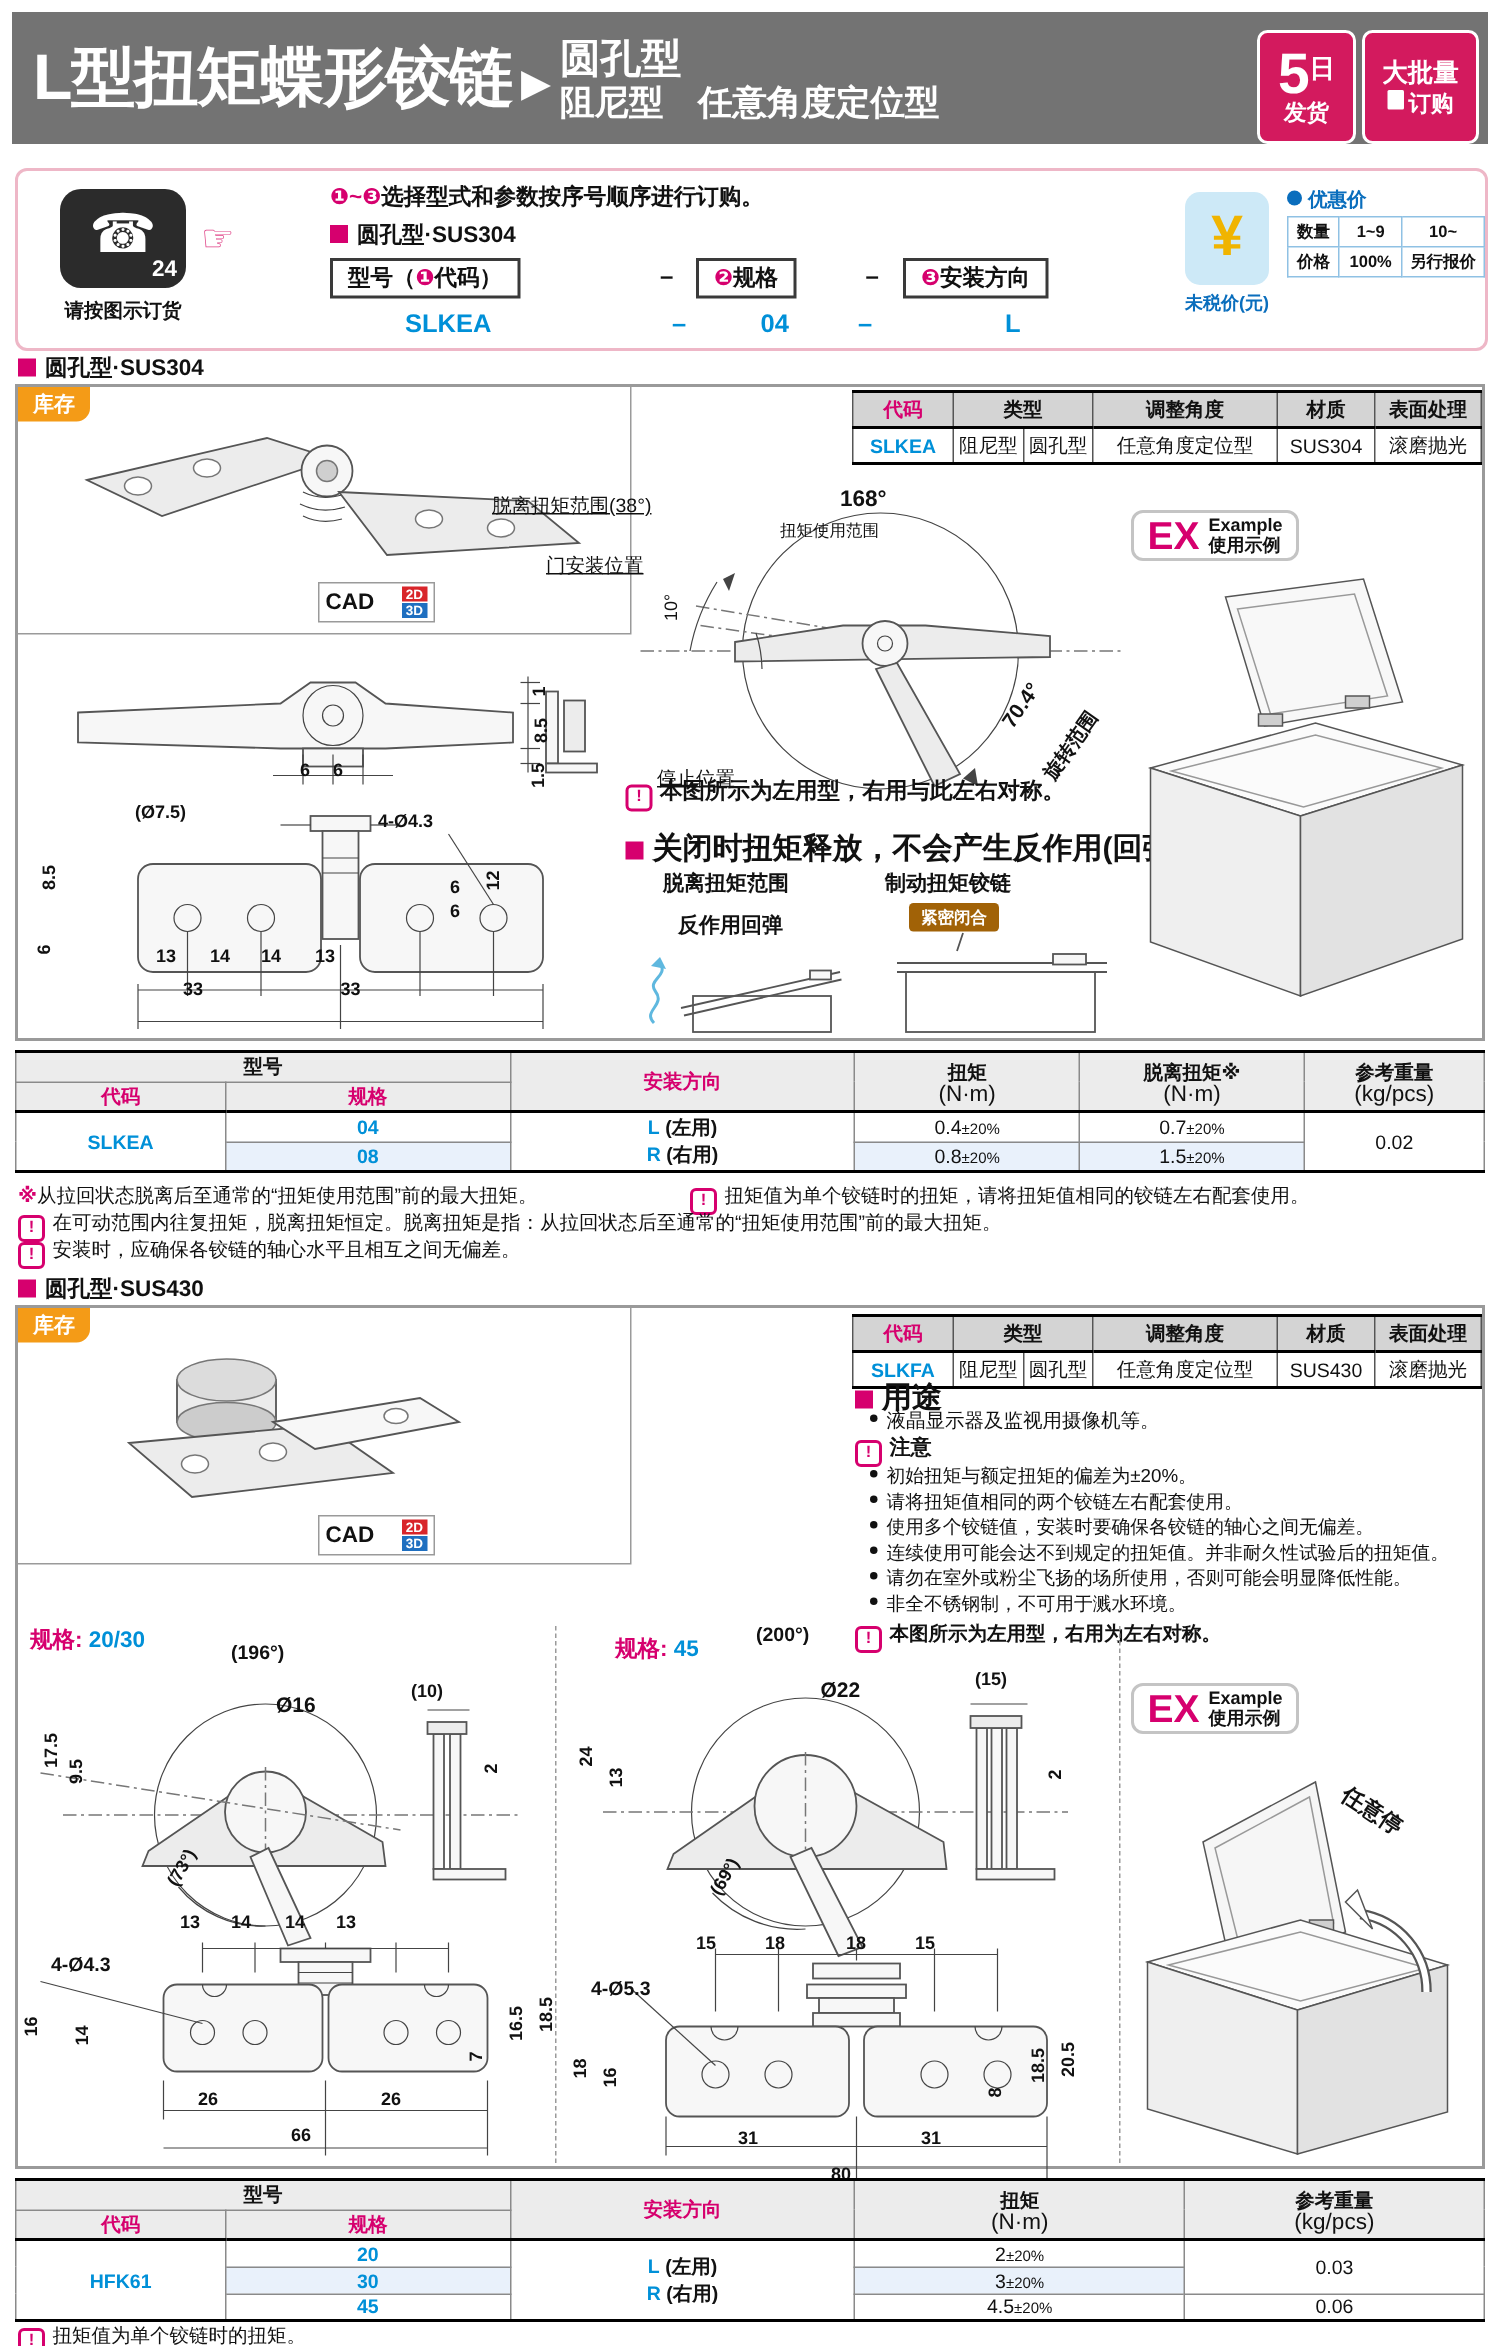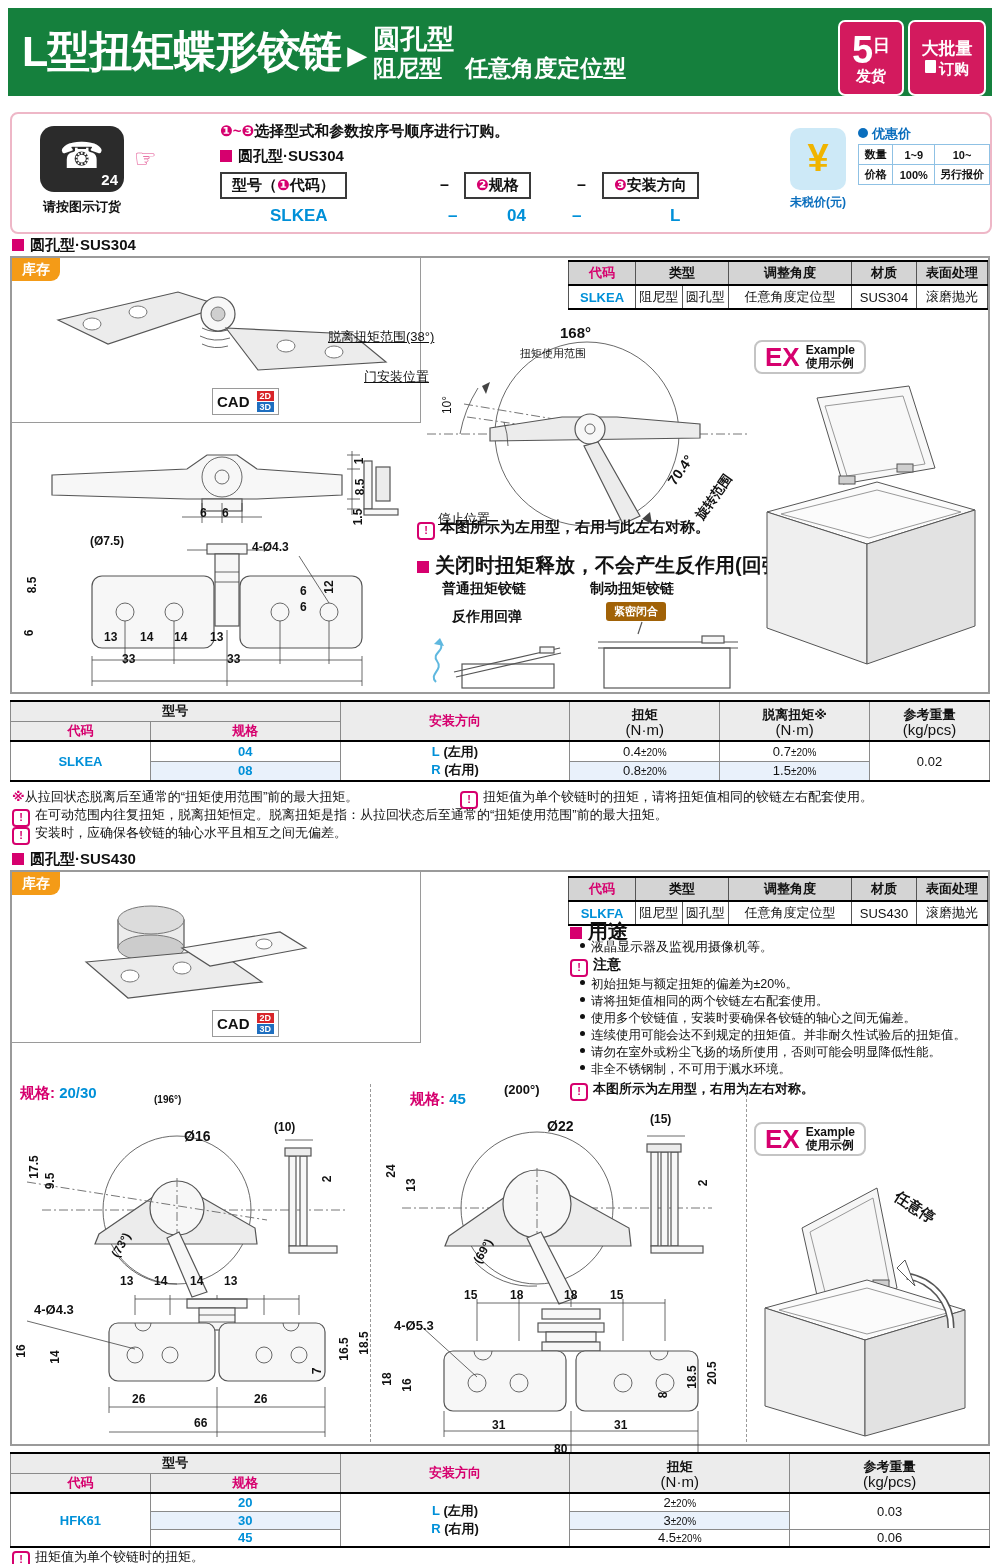--- a/index.html
+++ b/index.html
@@ -13,39 +13,39 @@
   .bl{color:#0090d8}
   .psq{display:inline-block;width:12px;height:12px;background:#d6006e;margin-right:6px;vertical-align:-1px}
   .warn{display:inline-block;width:14px;height:14px;border:2px solid #d6006e;border-radius:4px;
         color:#d6006e;font-weight:bold;font-size:11px;line-height:13px;text-align:center;
         margin-right:5px;vertical-align:-2px;background:#fff}
   .blt{display:inline-block;width:5px;height:5px;border-radius:50%;background:#111;margin-right:6px;vertical-align:3px}
   .dim{position:absolute;font-size:12px;font-weight:bold;white-space:nowrap;color:#111}
   .dimv{position:absolute;font-size:12px;font-weight:bold;white-space:nowrap;color:#111;transform:rotate(-90deg)}
   .note{position:absolute;font-size:13px;white-space:nowrap}
   
-  .hdr{left:8px;top:8px;width:984px;height:88px;background:#15803d;display:flex;align-items:center}
+  .hdr{left:8px;top:8px;width:984px;height:88px;background:#737373;display:flex;align-items:center}
   .hdr .t1{color:#fff;font-size:43px;font-weight:bold;margin-left:14px;letter-spacing:-1px}
   .hdr .arw{color:#fff;font-size:26px;margin:6px 6px 0 6px}
   .hdr .sub{display:flex;flex-direction:column;color:#fff;margin-top:2px}
   .hdr .s1{font-size:27px;font-weight:bold;line-height:30px}
   .hdr .s2{font-size:23px;font-weight:bold;line-height:28px}
   .badge{position:absolute;background:#d31a5e;border:2px solid #fff;border-radius:7px;color:#fff;
          display:flex;flex-direction:column;align-items:center;justify-content:center}
   
   .obox{left:10px;top:112px;width:978px;height:118px;border:2px solid #eeb7c7;border-radius:8px;background:#fff}
   .selbox{position:absolute;border:2px solid #3a3a3a;padding:2px 10px;font-size:15px;font-weight:bold;background:#fff;white-space:nowrap}
   .cnum{color:#d6006e}
   .ptable{position:absolute;border-collapse:collapse}
   .ptable td{border:1px solid #8fc1e4;font-size:11px;font-weight:bold;text-align:center;padding:2px 1px;background:#fff}
   
   .cbox{position:absolute;border:2px solid #9a9a9a;background:#fff}
   .stock{position:absolute;left:0;top:0;width:48px;height:23px;background:#f49b17;color:#fff;
          font-size:14px;font-weight:bold;text-align:center;line-height:23px;border-radius:0 0 9px 0}
-  .cadb{position:absolute;display:flex;align-items:center;border:1px solid #9a9a9a;background:#fff;padding:2px 4px;gap:7px}
+  .cadb{position:absolute;display:flex;align-items:center;border:1px solid #9a9a9a;background:#fff;padding:2px 4px;gap:18px}
   .cadb .cadt{font-weight:bold;font-size:15px;letter-spacing:0}
   .cadb .mini{display:flex;flex-direction:column;gap:1px}
   .cadb .m2{background:#d8252a;color:#fff;font-size:9px;font-weight:bold;padding:0 3px;line-height:10px}
   .cadb .m3{background:#1f6fc0;color:#fff;font-size:9px;font-weight:bold;padding:0 3px;line-height:10px}
   
   .stable{position:absolute;border-collapse:collapse;border-top:2px solid #000;border-bottom:2px solid #000}
   .stable th{background:#d4d4d4;font-size:13px;border:1px solid #555;border-bottom:2px solid #000;padding:2px 2px;font-weight:bold}
   .stable td{font-size:13px;border:1px solid #555;text-align:center;padding:2px 2px;background:#fff}
   
   .mtable{position:absolute;border-collapse:collapse;border-top:2px solid #000;border-bottom:2px solid #000}
@@ -280,21 +280,21 @@
     <div class="dim" style="left:288px;top:326px">6</div>
     <div class="dim" style="left:288px;top:342px">6</div>
     <div class="dimv" style="left:310px;top:322px">12</div>
 
     <div class="note b" style="left:405px;top:260px;font-size:15px">
       <span class="warn">!</span><span>本图所示为左用型，右用与此左右对称。</span>
     </div>
     <div class="note b" style="left:405px;top:294px;font-size:20px">
       <span class="psq"></span><span>关闭时扭矩释放，不会产生反作用(回弹)</span>
     </div>
-    <div class="note b" style="left:430px;top:322px;font-size:14px">普通扭矩铰链</div>
+    <div class="note b" style="left:430px;top:322px;font-size:14px">脱离扭矩范围</div>
     <div class="note b" style="left:578px;top:322px;font-size:14px">制动扭矩铰链</div>
     <div class="note b" style="left:440px;top:350px;font-size:14px">反作用回弹</div>
     <svg style="left:408px;top:372px" width="150" height="62" viewBox="0 0 150 62">
       <rect x="42" y="34" width="92" height="24" class="sk"></rect>
       <line x1="34" y1="42" x2="140" y2="18" class="sk"></line>
       <line x1="36" y1="47" x2="141" y2="23" class="sk"></line>
       <rect x="120" y="17" width="14" height="6" class="fil2"></rect>
       <path d="M16,52 c-8,-8 8,-12 1,-21 c-6,-8 9,-10 3,-19" stroke="#5fb8df" stroke-width="2" fill="none"></path>
       <polygon points="20,8 14,14 24,16" fill="#5fb8df"></polygon>
     </svg>
@@ -469,21 +469,21 @@
       <line x1="150" y1="78" x2="150" y2="140" class="dd"></line>
       <polygon class="fil2" points="152,132 180,192 165,197 140,138"></polygon>
       <line x1="148,82" y1="82" x2="240" y2="120" class="dd"></line>
       <path class="thin" d="M92,158 A72,72 0 0 0 150,184"></path>
       <rect x="262" y="56" width="7" height="90" class="fil2"></rect>
       <rect x="273" y="56" width="7" height="90" class="fil2"></rect>
       <rect x="258" y="48" width="26" height="8" class="fil"></rect>
       <rect x="262" y="146" width="48" height="7" class="fil2"></rect>
       <line x1="258" y1="40" x2="286" y2="40" class="thin"></line>
     </svg>
-    <div class="dim" style="left:142px;top:222px;font-size:10px">(196°)</div>
+    <div class="dim" style="left:142px;top:222px;font-size:13px">(196°)</div>
     <div class="dim" style="left:172px;top:256px;font-size:14px">Ø16</div>
     <div class="dimv" style="left:10px;top:288px">17.5</div>
     <div class="dimv" style="left:30px;top:302px">9.5</div>
     <div class="dim" style="left:96px;top:366px;transform:rotate(-60deg)">(73°)</div>
     <div class="dim" style="left:262px;top:248px">(10)</div>
     <div class="dimv" style="left:312px;top:300px">2</div>
 
     <svg style="left:385px;top:228px" width="350" height="210" viewBox="0 0 350 210">
       <circle cx="140" cy="108" r="76" class="thin"></circle>
       <line x1="5" y1="108" x2="315" y2="108" class="dd"></line>

